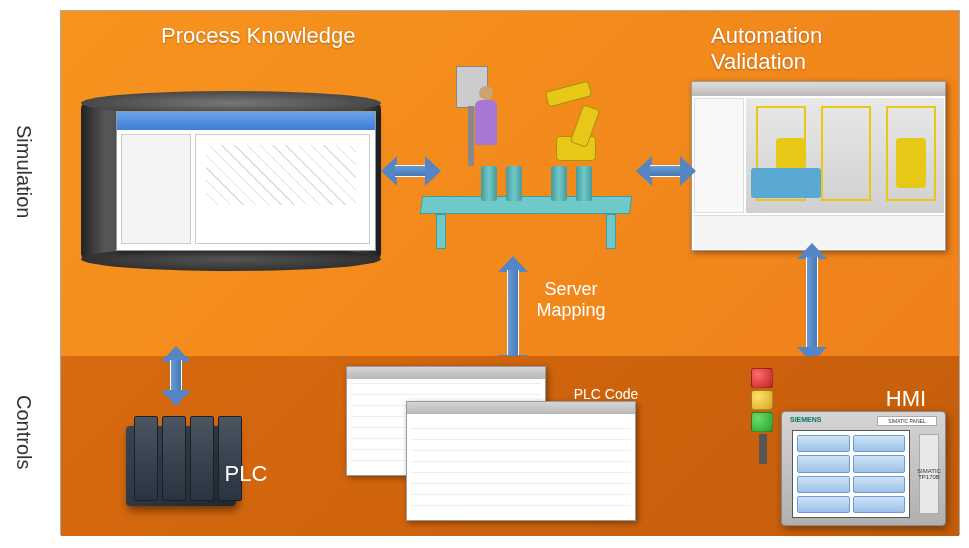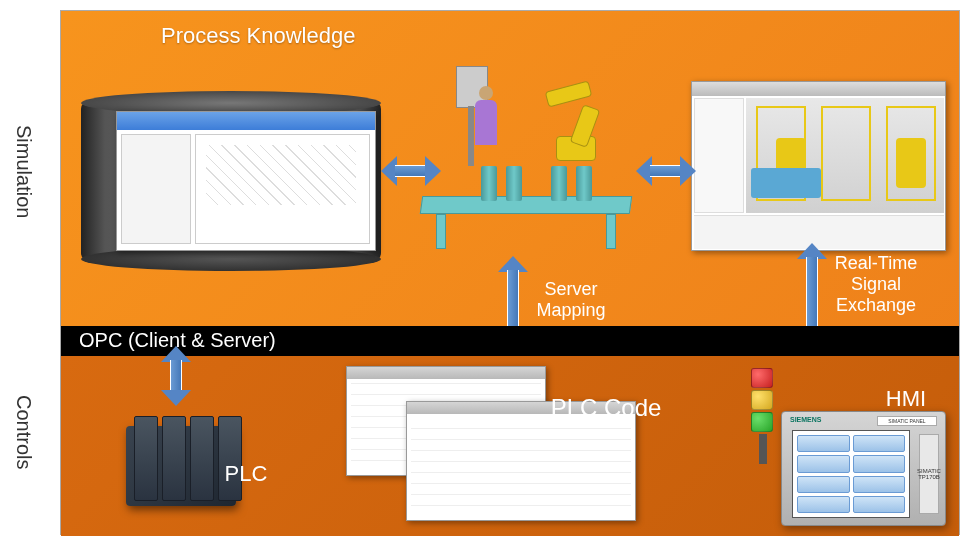--- a/index.html
+++ b/index.html
@@ -12,21 +12,21 @@
 .opc-bar{position:absolute;left:0;top:315px;width:100%;height:30px;background:#000;color:#fff;font-size:20px;padding:3px 18px}
 .bottom-section{position:absolute;left:0;top:345px;width:100%;height:180px;background:linear-gradient(135deg,#d86a10 0%,#c55d0a 100%)}
 .title{color:#fff;font-size:22px;text-shadow:0 1px 2px rgba(0,0,0,0.3);position:absolute}
 .title-pk{left:100px;top:12px;width:200px}
 .title-dpd{left:370px;top:12px;width:200px}
 .title-av{left:650px;top:12px;width:200px}
 .label{color:#fff;font-size:18px;text-align:center;position:absolute}
 .label-sm{left:460px;top:268px;width:100px}
 .label-rtse{left:750px;top:242px;width:130px}
 .label-plc{left:145px;top:105px;width:80px;font-size:22px}
-.label-plccode{left:480px;top:38px;width:130px;font-size:24px}
+.label-plccode{left:480px;top:30px;width:130px;font-size:14px}
 .label-hmi{left:805px;top:30px;width:80px;font-size:22px}
 .cylinder{position:absolute;left:20px;top:80px;width:300px;height:180px}
 .cyl-body{position:absolute;left:0;top:10px;width:300px;height:160px;background:linear-gradient(90deg,#222 0%,#555 8%,#666 50%,#555 92%,#222 100%);border-radius:8px}
 .cyl-top{position:absolute;left:0;top:0;width:300px;height:24px;background:radial-gradient(ellipse at center,#777 0%,#333 100%);border-radius:50%}
 .cyl-bot{position:absolute;left:0;bottom:0;width:300px;height:24px;background:radial-gradient(ellipse at center,#555 0%,#222 100%);border-radius:50%}
 .screenshot{position:absolute;background:#fff;border:1px solid #999;box-shadow:2px 2px 6px rgba(0,0,0,0.4)}
 .ss1{left:35px;top:20px;width:260px;height:140px}
 .ss1::before{content:"";position:absolute;left:0;top:0;width:100%;height:18px;background:linear-gradient(180deg,#6ba3e8,#3d7dd8)}
 .ss1-tree{position:absolute;left:4px;top:22px;width:70px;height:110px;background:#f4f4f4;border:1px solid #ccc;font-size:4px;line-height:6px;padding:2px;color:#333;overflow:hidden}
 .ss1-main{position:absolute;left:78px;top:22px;width:175px;height:110px;background:#fff;border:1px solid #ccc}
@@ -101,20 +101,21 @@
 </head>
 <body>
 
 <div class="side-label sim-label">Simulation</div>
 <div class="side-label ctrl-label">Controls</div>
 
 <div class="diagram">
 
   <div class="top-section">
     <div class="title title-pk">Process Knowledge</div>
+    <div class="title title-av">Automation Validation</div>
 
     <div class="cylinder">
       <div class="cyl-body"></div>
       <div class="cyl-top"></div>
       <div class="cyl-bot"></div>
       <div class="screenshot ss1">
         <div class="ss1-tree"></div>
         <div class="ss1-main"></div>
       </div>
     </div>
@@ -158,24 +159,22 @@
         <div class="arrow-h-body"></div>
       </div>
     <div class="arrow arrow-v arr-sm">
         <div class="arrow-v-body"></div>
       </div>
     <div class="arrow arrow-v arr-rtse">
         <div class="arrow-v-body"></div>
       </div>
 
     <div class="label label-sm">Server Mapping</div>
-    <div class="label label-rtse">Real-Time Signal Exchange</div>
   </div>
 
-  <div class="opc-bar">OPC (Client &amp; Server)</div>
 
   <div class="bottom-section">
     <div class="arrow arrow-v arr-plc">
         <div class="arrow-v-body"></div>
       </div>
 
     <div class="plc-device">
       <div class="plc-base"></div>
       <div class="plc-mod pm1"></div>
       <div class="plc-mod pm2"></div>

